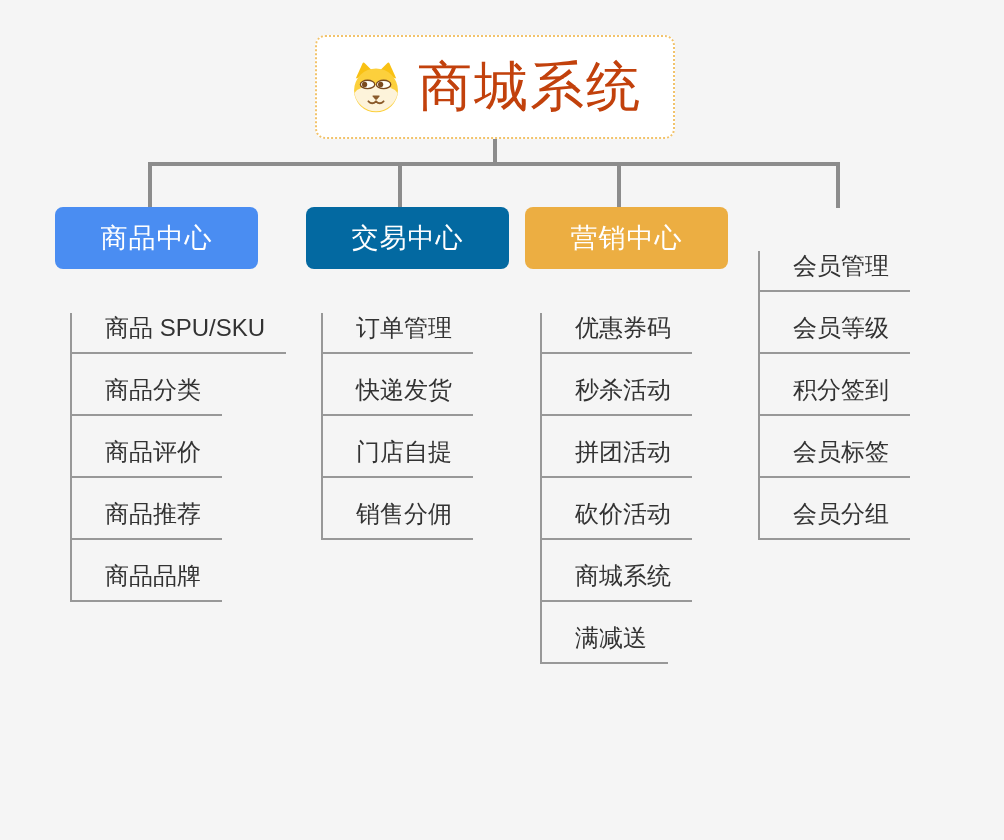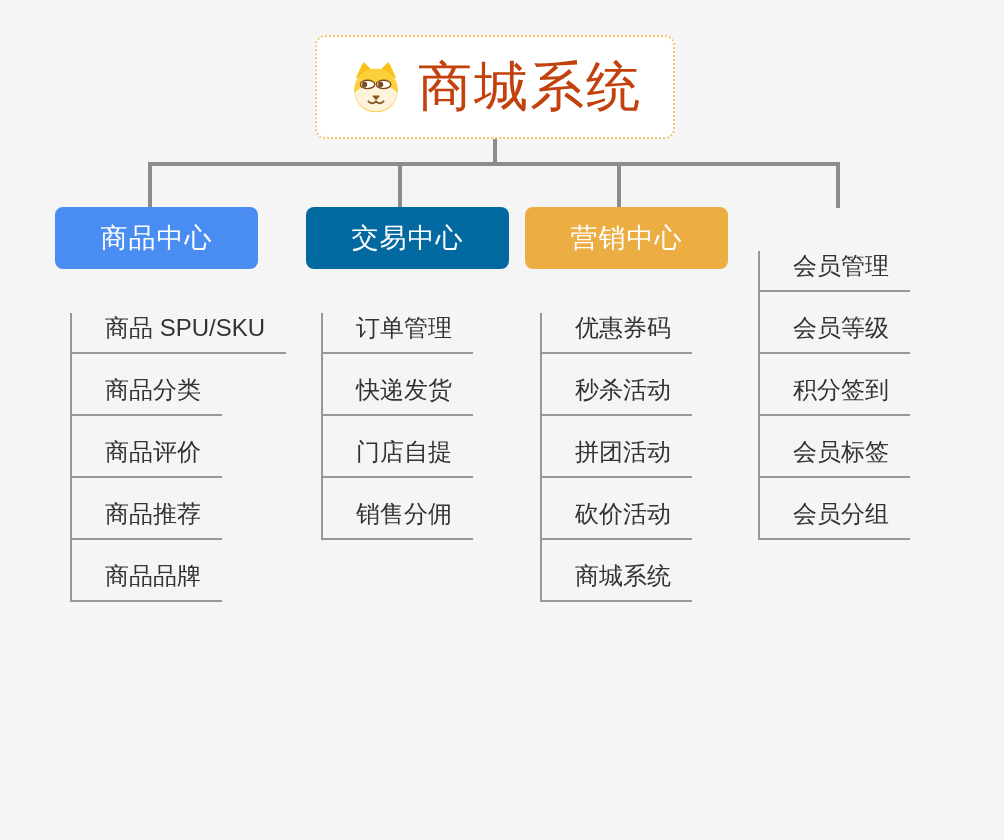--- a/index.html
+++ b/index.html
@@ -133,20 +133,21 @@
   <div class="branch branch-3">
     <div class="branch-box" style="background-color: rgb(236, 174, 66);">
       <span class="branch-label">营销中心</span>
     </div>
     <div class="children">
       <div class="leaf">优惠券码</div>
       <div class="leaf">秒杀活动</div>
       <div class="leaf">拼团活动</div>
       <div class="leaf">砍价活动</div>
       <div class="leaf">商城系统</div>
+      <div class="leaf">满减送</div>
     </div>
   </div>
 
   <div class="branch branch-4">
     <div class="children">
       <div class="leaf">会员管理</div>
       <div class="leaf">会员等级</div>
       <div class="leaf">积分签到</div>
       <div class="leaf">会员标签</div>
       <div class="leaf">会员分组</div>

